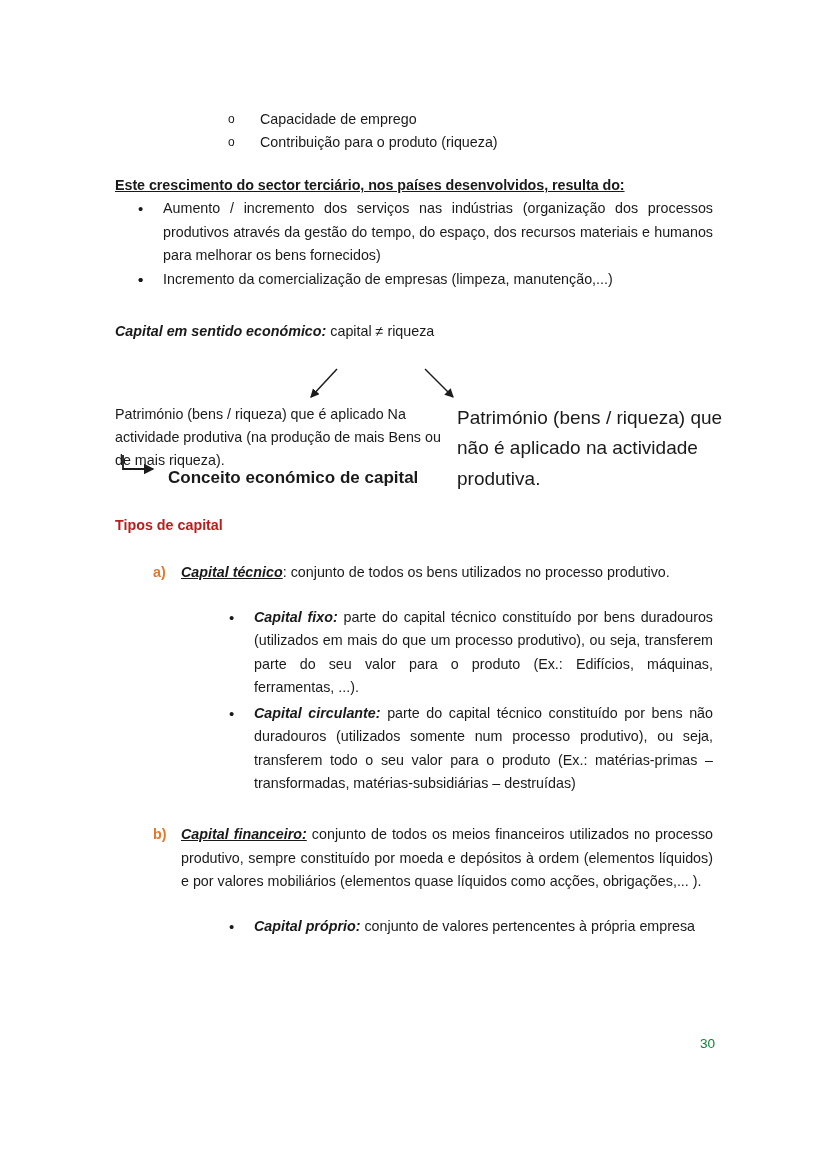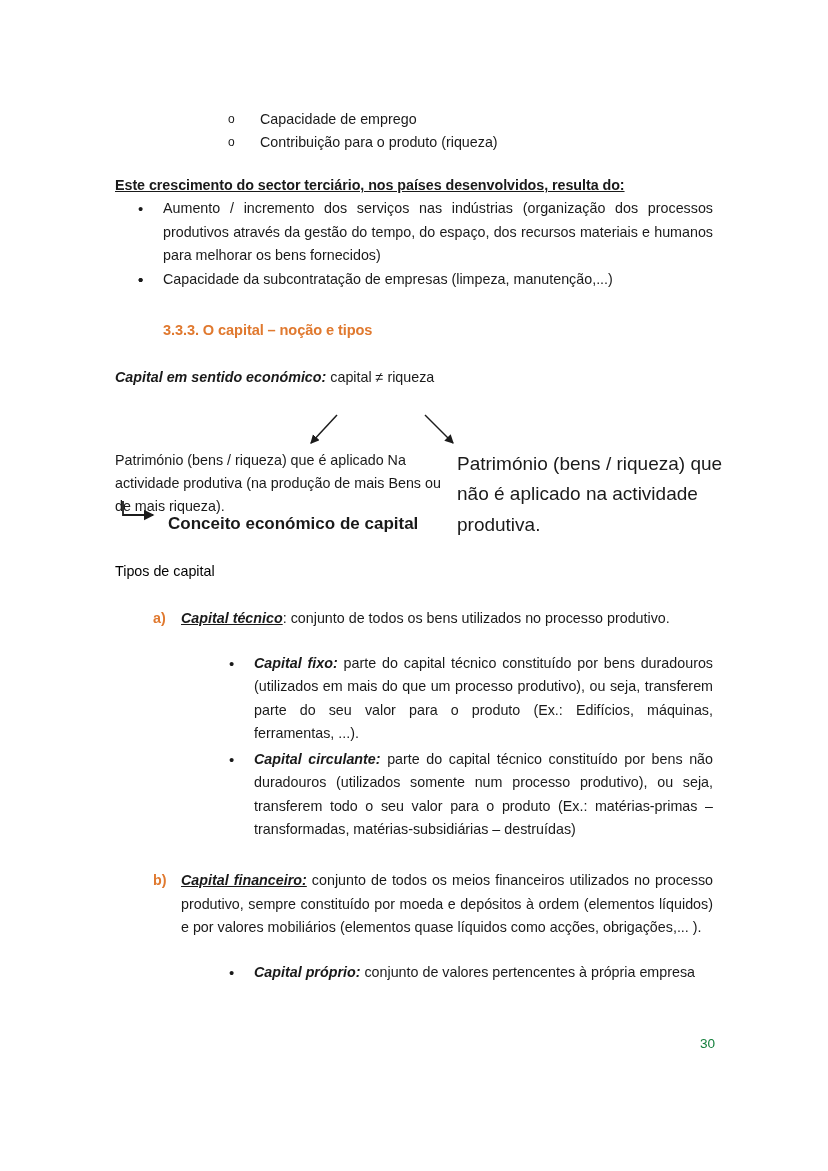--- a/index.html
+++ b/index.html
@@ -129,23 +129,23 @@
   }
   .diagram svg.lhook {
     position: absolute;
     left: 4px;
     top: 80px;
     width: 50px;
     height: 30px;
     overflow: visible;
   }
   h3.types-heading {
-    color: #000000;
-    font-size: 14.3px;
-    font-weight: normal;
+    color: #b91c1c;
+    font-size: 14.3px;
+    font-weight: bold;
     margin: 22px 0 0 0;
   }
   .alpha-list {
     margin: 0;
     padding: 0;
     list-style: none;
   }
   .alpha-item {
     position: relative;
     padding-left: 36px;
@@ -223,25 +223,24 @@
     <ul class="dotlist">
       <li>
         <span class="marker">•</span>
         <span>Aumento / incremento dos serviços nas indústrias (organização dos processos produtivos através da gestão do tempo, do espaço, dos recursos materiais e humanos para melhorar os bens fornecidos)</span>
       </li>
       <li>
         <span class="marker">•</span>
       </li>
       <li>
         <span class="marker">•</span>
-        <span>Capacidade da subcontratação de empresas (limpeza, manutenção,...)</span>
+        <span>Incremento da comercialização de empresas (limpeza, manutenção,...)</span>
       </li>
     </ul>
 
-    <h2 class="section-heading">3.3.3. O capital – noção e tipos</h2>
 
     <div class="defn">
       <div>
         <span class="lbl">Capital em sentido económico:</span><span> capital ≠ riqueza</span>
       </div>
     </div>
 
     <div class="diagram">
       <svg class="arrows" viewBox="0 0 360 42">
         <defs>

